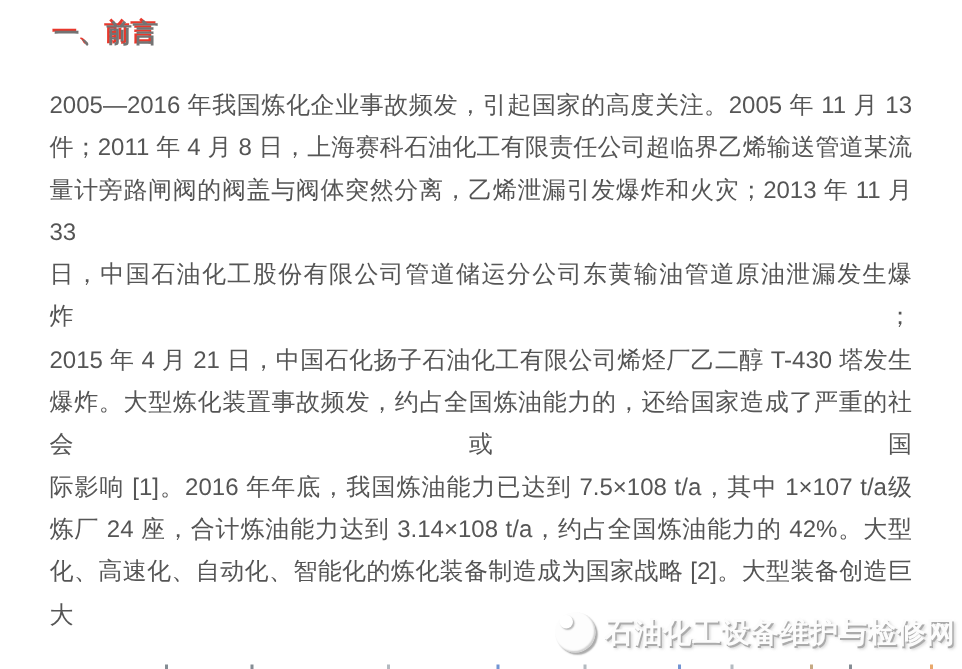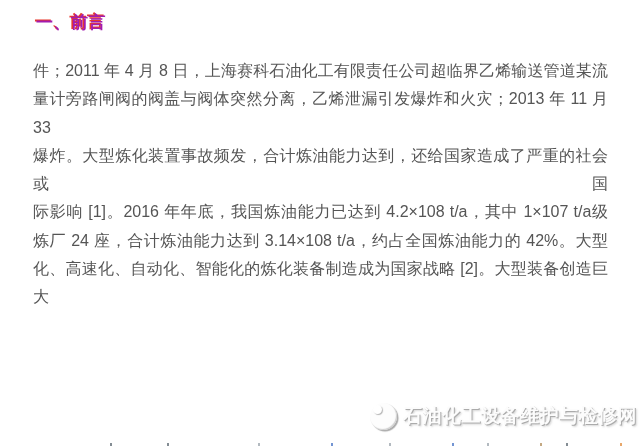--- a/index.html
+++ b/index.html
@@ -15,21 +15,21 @@
     overflow: hidden;
     font-family: "Liberation Sans", "DejaVu Sans", sans-serif;
   }
   .heading {
     position: absolute;
     left: 36px;
     top: 11px;
     font-size: 17px;
     font-weight: bold;
     letter-spacing: 0.5px;
-    color: #a21caf;
+    color: #737373;
     text-shadow: -1.5px -1.5px 0 #e8382c;
     white-space: nowrap;
   }
   .paragraph {
     position: absolute;
     left: 33px;
     right: 33px;
     top: 57px;
     font-size: 16px;
     line-height: 28.3px;
@@ -38,21 +38,21 @@
   .text-line {
     text-align: justify;
     text-align-last: justify;
   }
   .watermark {
     position: absolute;
     top: 403px;
     right: 4px;
     height: 32px;
     display: flex;
-    align-items: flex-start;
+    align-items: flex-end;
     gap: 6px;
   }
   .wm-icon {
     width: 27px;
     height: 27px;
     border-radius: 50%;
     background: #fdfdfd;
     box-shadow: 1.5px 1.5px 1px #ababab, inset -1px -1px 1px #cfcfcf;
     position: relative;
     flex: 0 0 auto;
@@ -85,24 +85,27 @@
   }
 </style>
 </head>
 <body>
 
 <div class="page">
 
   <div class="heading">一、前言</div>
 
   <div class="paragraph" id="paragraph">
+      <div class="text-line">2005—2016 年我国炼化企业事故频发，引起国家的高度关注。2005 年 11 月 13</div>
       <div class="text-line">件；2011 年 4 月 8 日，上海赛科石油化工有限责任公司超临界乙烯输送管道某流</div>
       <div class="text-line">量计旁路闸阀的阀盖与阀体突然分离，乙烯泄漏引发爆炸和火灾；2013 年 11 月 33</div>
-      <div class="text-line">爆炸。大型炼化装置事故频发，合计炼油能力达到，还给国家造成了严重的社会或国</div>
-      <div class="text-line">际影响 [1]。2016 年年底，我国炼油能力已达到 4.2×108 t/a，其中 1×107 t/a级</div>
+      <div class="text-line">日，中国石油化工股份有限公司管道储运分公司东黄输油管道原油泄漏发生爆炸；</div>
+      <div class="text-line">2015 年 4 月 21 日，中国石化扬子石油化工有限公司烯烃厂乙二醇 T-430 塔发生</div>
+      <div class="text-line">爆炸。大型炼化装置事故频发，约占全国炼油能力的，还给国家造成了严重的社会或国</div>
+      <div class="text-line">际影响 [1]。2016 年年底，我国炼油能力已达到 7.5×108 t/a，其中 1×107 t/a级</div>
       <div class="text-line">炼厂 24 座，合计炼油能力达到 3.14×108 t/a，约占全国炼油能力的 42%。大型</div>
       <div class="text-line">化、高速化、自动化、智能化的炼化装备制造成为国家战略 [2]。大型装备创造巨大</div>
     </div>
 
   <div class="watermark">
     <span class="wm-icon"></span>
     <span class="wm-text">石油化工设备维护与检修网</span>
   </div>
 
   <div id="cut-marks">

